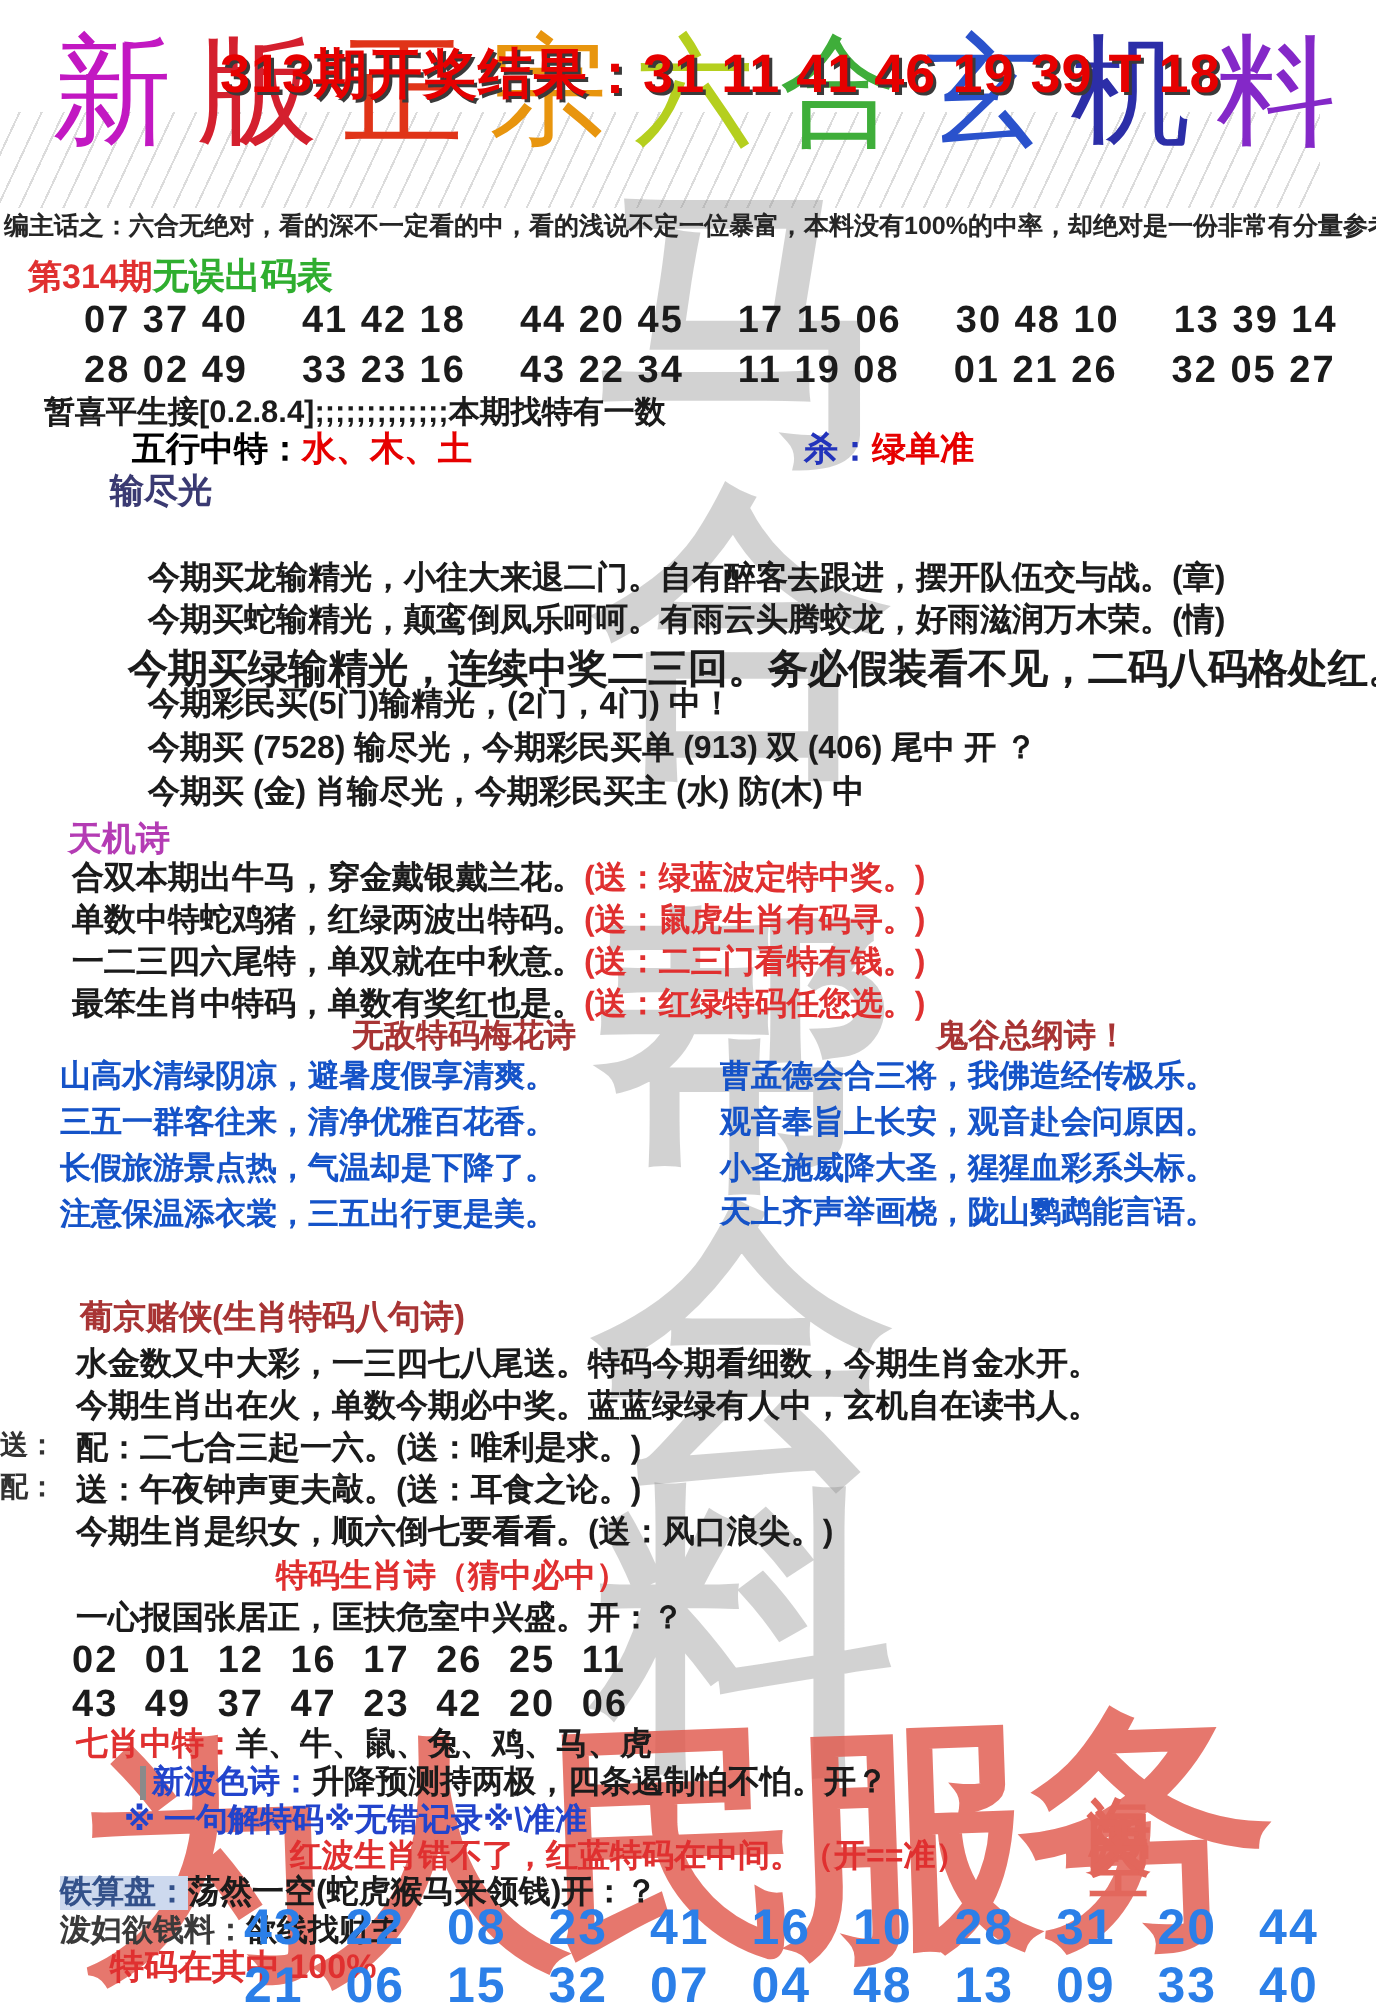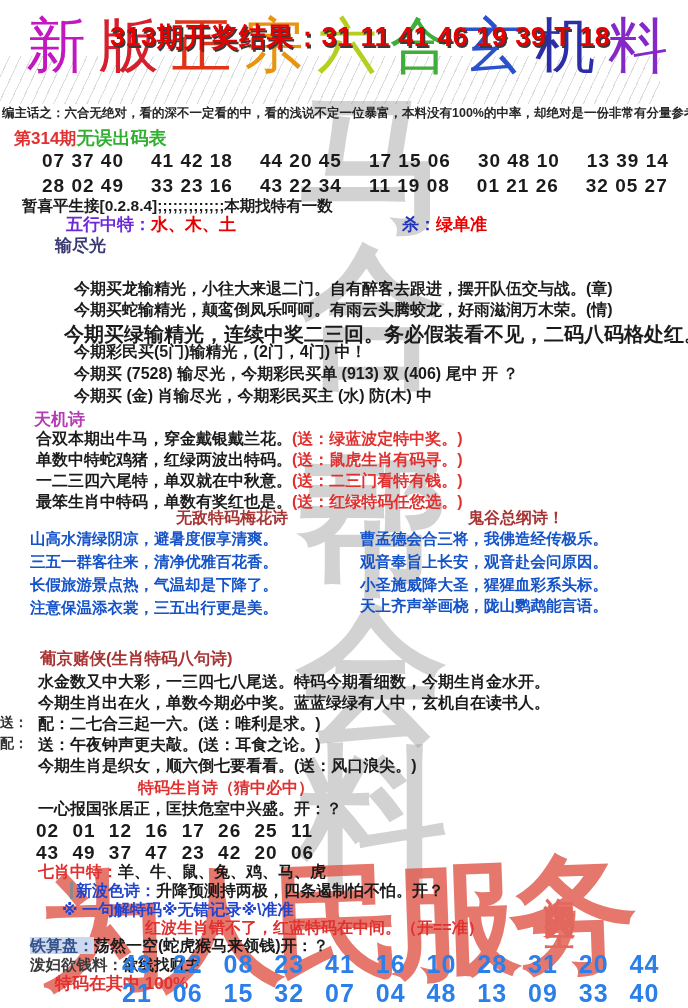--- a/index.html
+++ b/index.html
@@ -3,21 +3,21 @@
 <meta charset="utf-8">
 <style>
   html,body{margin:0;padding:0;background:#e8e8e8;}
   #page{position:relative;width:688px;height:1008px;background:#ffffff;overflow:hidden;
         font-family:"Liberation Sans","DejaVu Sans",sans-serif;}
   .ln{position:absolute;white-space:nowrap;font-weight:600;color:#1b1b1b;font-size:16px;z-index:3;}
   .b{font-weight:700;}
   .red{color:#e60000;}
   .red2{color:#e03030;}
   .dkred{color:#a83434;}
-  .brick{color:#6d28d9;}
+  .brick{color:#000000;}
   .green{color:#2fae2f;}
   .blue{color:#1553c8;}
   .bluelabel{color:#2244cc;}
   .navy{color:#3a3a72;}
   .mag{color:#b43cb4;}
   .gray{color:#7d7d7d;}
   .num{font-size:19px;font-weight:700;letter-spacing:1px;}
   .numrow{display:flex;gap:27px;}
   .bignum{font-size:25px;font-weight:700;color:#2b7fe8;word-spacing:13px;letter-spacing:1px;}
   .poem{line-height:23px;font-size:15.5px;}

